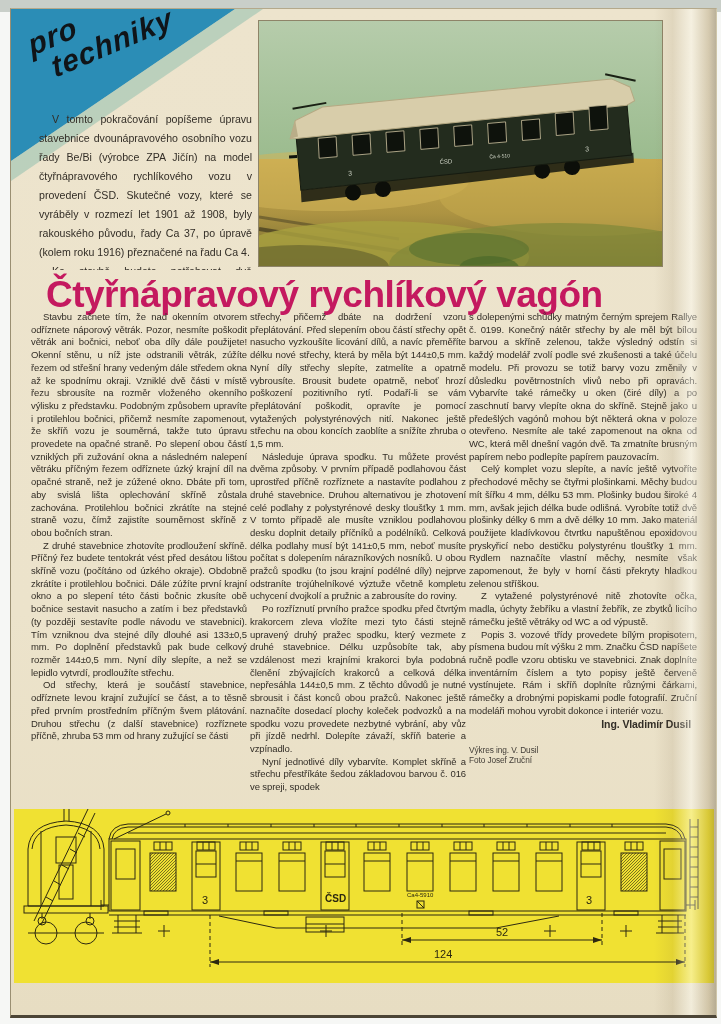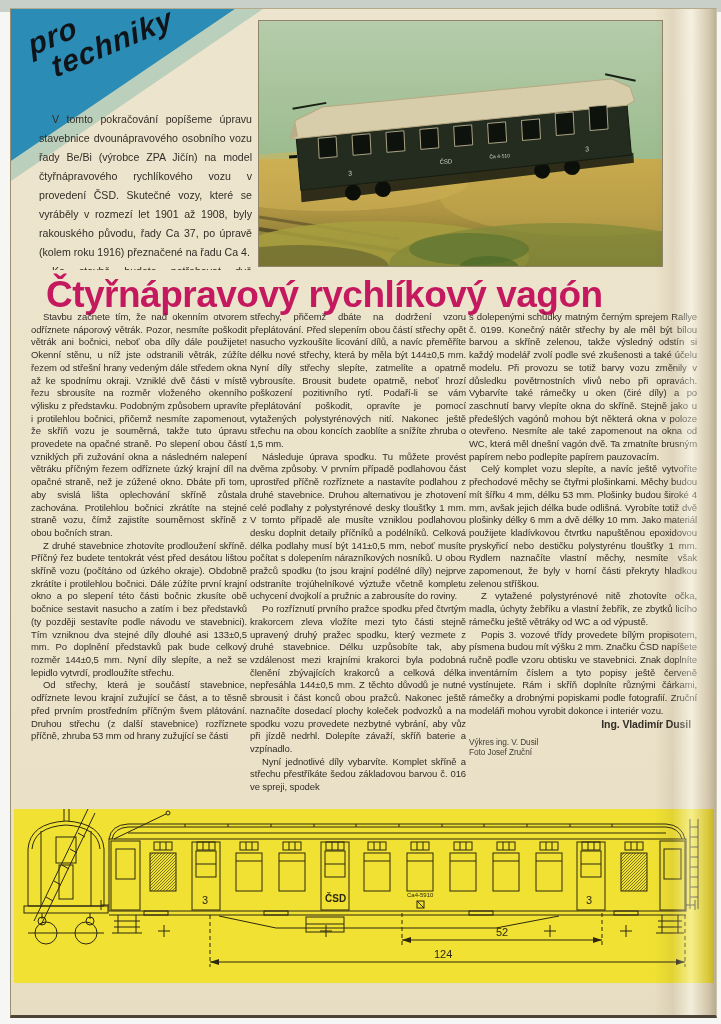--- a/index.html
+++ b/index.html
@@ -60,21 +60,21 @@
     position:absolute;top:0;height:500px;overflow:hidden;
     font-size:9.5px;line-height:12.7px;letter-spacing:-0.1px;
     text-align:justify;color:#322d26;
   }
   .col p{margin:0;}
   .col p.ind{text-indent:12px;}
   .c1{left:0;width:216px;}
   .c2{left:219px;width:216px;}
   .c3{left:438px;width:228px;}
   .author{margin-top:4px;font-weight:bold;font-size:10.5px;text-align:right;padding-right:6px;}
-  .credits{margin-top:8px;font-size:8.3px;line-height:9.8px;color:#45403a;text-align:left;}
+  .credits{margin-top:16px;font-size:8.3px;line-height:9.8px;color:#45403a;text-align:left;}
   
   .band{
     position:absolute;left:3px;top:800px;width:700px;height:174px;
     background:#f0e132;z-index:6;overflow:hidden;
   }
   .band svg{display:block;}
   text.draw{font-family:"Liberation Sans",sans-serif;fill:#2c2810;}
 </style>
 </head>
 <body>

